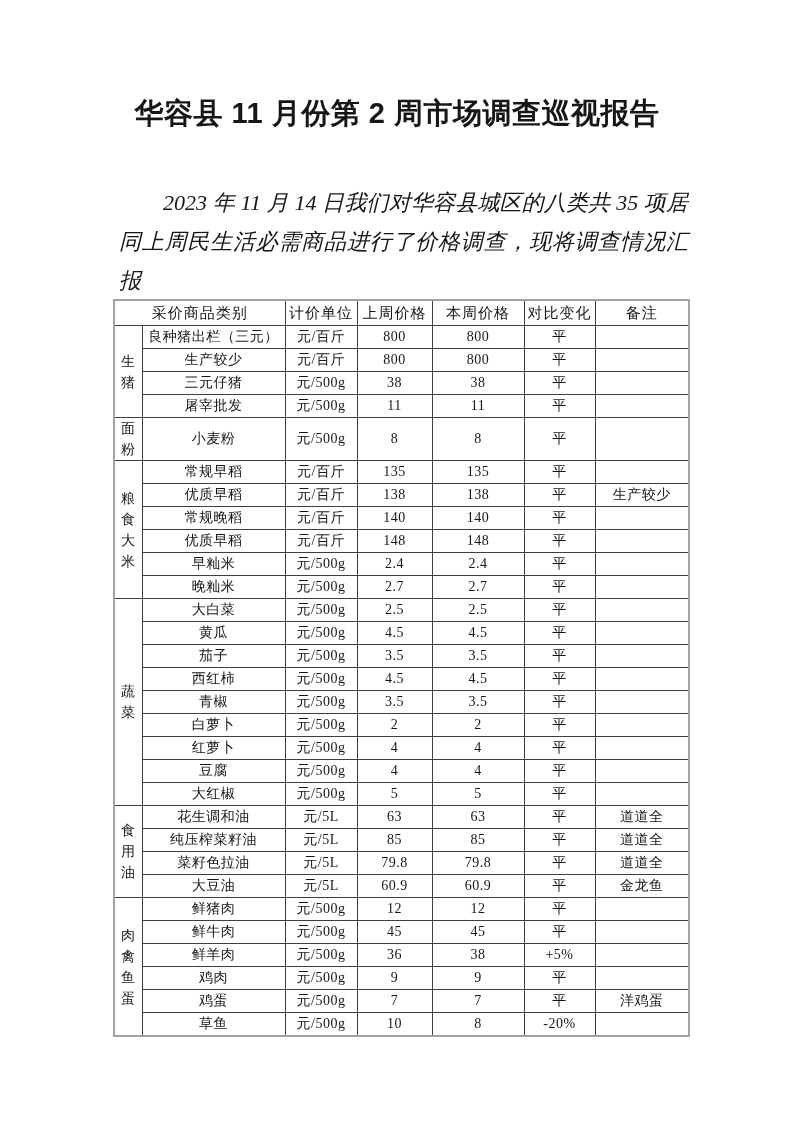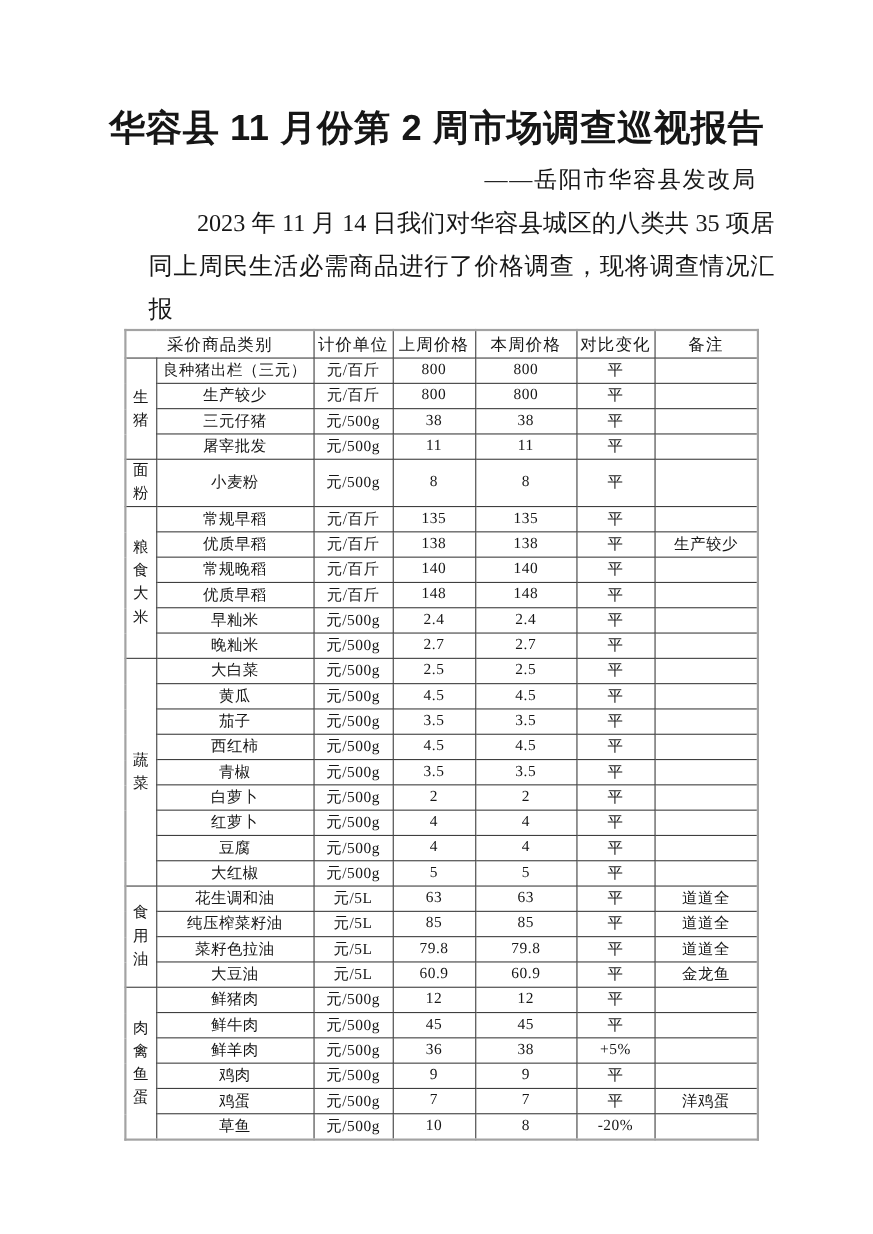--- a/index.html
+++ b/index.html
@@ -8,31 +8,31 @@
     width:794px; height:1122px;
     background:#ffffff;
     overflow:hidden;
     font-family:"Liberation Serif","DejaVu Serif",serif;
     color:#161616;
   }
   .title {
     position:absolute; top:94px; left:0; width:794px;
     text-align:center;
     font-family:"Liberation Sans","DejaVu Sans",sans-serif;
-    font-weight:700; font-size:33px; letter-spacing:0.5px;
+    font-weight:700; font-size:29px; letter-spacing:0.5px;
     white-space:nowrap;
   }
   .subtitle {
     position:absolute; top:149px; left:113px; width:575px;
     text-align:right; font-size:21px; letter-spacing:1.5px;
     white-space:nowrap;
   }
   .para {
-    position:absolute; top:183px; left:135px; width:569px;
-    font-size:22px; line-height:39px;
+    position:absolute; top:183px; left:119px; width:569px;
+    font-size:22px; line-height:39px;font-style:italic;
   }
   .jline { text-align:justify; text-align-last:justify; }
   .indent { text-indent:44px; }
   .l3-tail { font-size:15px; letter-spacing:1px; }
   table.price-table {
     position:absolute; top:299px; left:113px;
     width:575px; table-layout:fixed;
     border-collapse:collapse;
     border:2px solid #a3a3a3;
     font-size:14px;
@@ -51,21 +51,20 @@
   tr.tall-row td { height:40px; }
   .cat-char { display:block; line-height:21px; }
 </style>
 </head>
 <body>
 
 <div class="page">
 
   <div class="title">华容县 11 月份第 2 周市场调查巡视报告</div>
 
-  <div class="subtitle">——岳阳市华容县发改局</div>
 
   <div class="para">
     <div class="jline indent">2023 年 11 月 14 日我们对华容县城区的八类共 35 项居</div>
     <div class="jline">同上周民生活必需商品进行了价格调查，现将调查情况汇报</div>
   </div>
 
   <table class="price-table">
     <colgroup>
       <col style="width:28px">
       <col style="width:143px">

